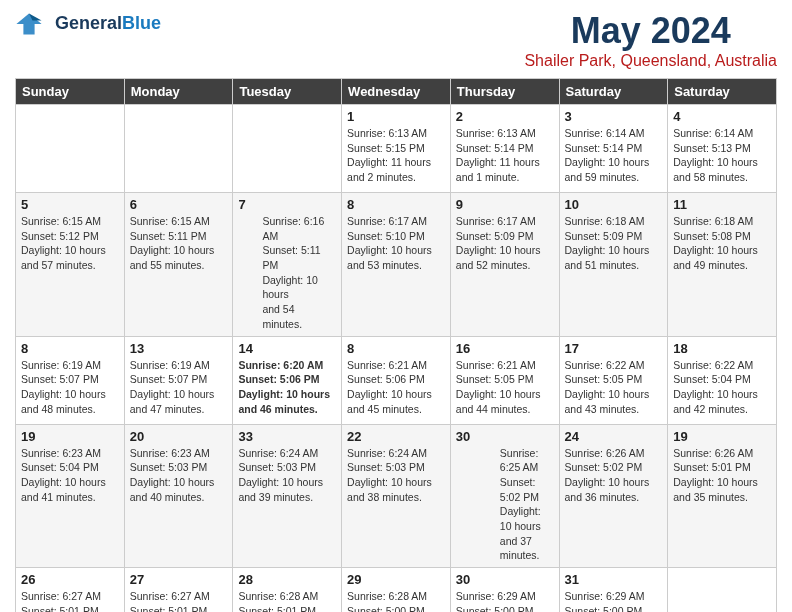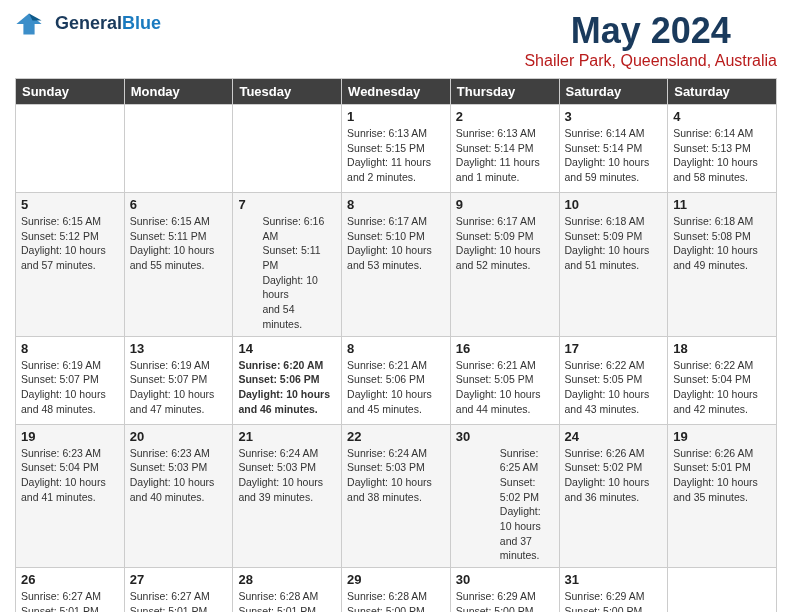--- a/index.html
+++ b/index.html
@@ -259,21 +259,21 @@
 and 41 minutes.</div>
           </td>
           <td>
             <div class="day-number">20</div>
             <div class="day-info" style="white-space: pre-line;">Sunrise: 6:23 AM
 Sunset: 5:03 PM
 Daylight: 10 hours
 and 40 minutes.</div>
           </td>
           <td>
-            <div class="day-number">21</div>
+            <div class="day-number">33</div>
             <div class="day-info" style="white-space: pre-line;">Sunrise: 6:24 AM
 Sunset: 5:03 PM
 Daylight: 10 hours
 and 39 minutes.</div>
           </td>
           <td>
             <div class="day-number">22</div>
             <div class="day-info" style="white-space: pre-line;">Sunrise: 6:24 AM
 Sunset: 5:03 PM
 Daylight: 10 hours

